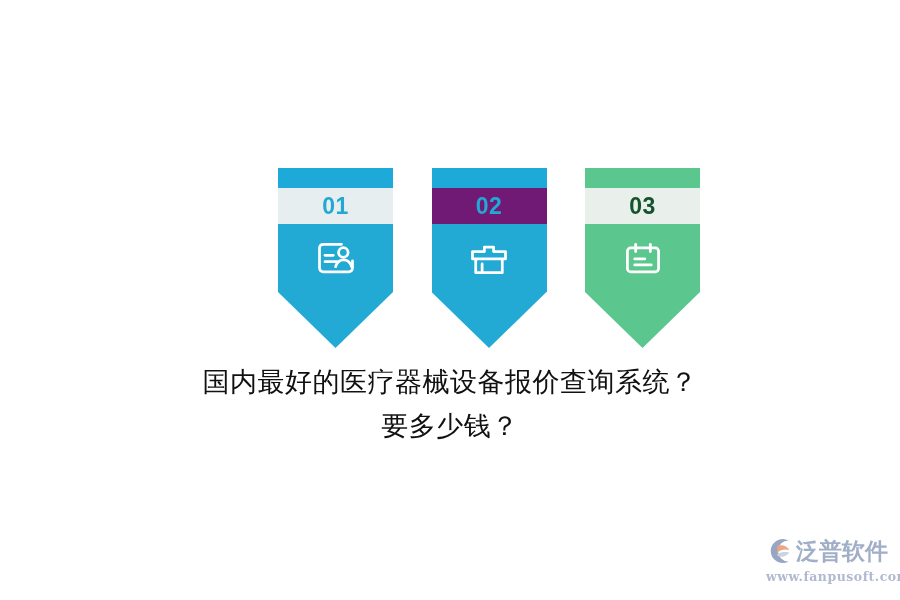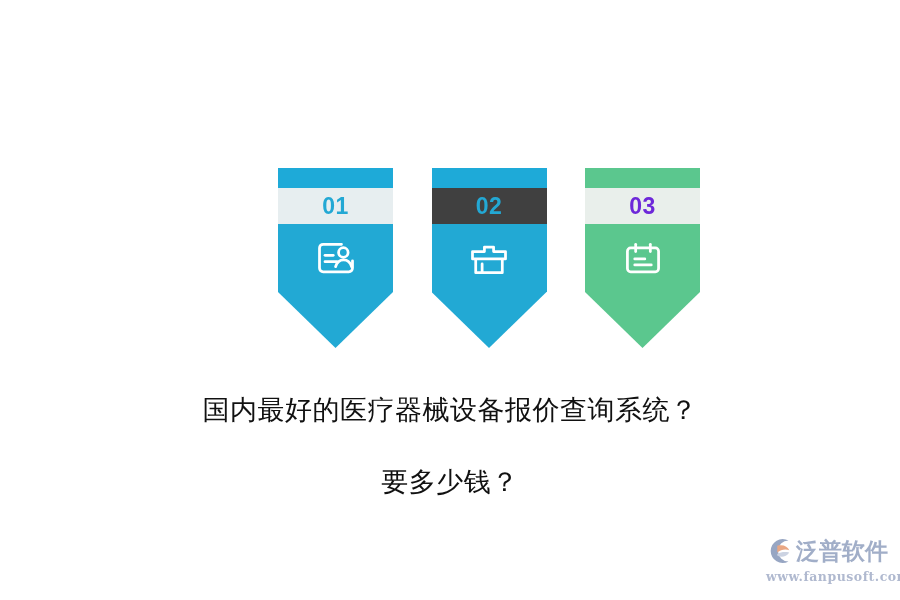--- a/index.html
+++ b/index.html
@@ -94,21 +94,21 @@
     top: 360px;
     width: 900px;
     text-align: center;
     color: #111111;
     font-family: "DejaVu Serif", "Liberation Serif", serif;
     font-size: 27px;
     line-height: 44px;
     font-weight: 400;
     letter-spacing: 0.5px;
   }
-  .headline-line { display: block; white-space: nowrap; margin-top: 28px; }
+  .headline-line { display: block; white-space: nowrap; }
 
   
   .watermark {
     position: absolute;
     left: 766px;
     top: 534px;
     width: 128px;
     height: 56px;
     opacity: 0.92;
   }
@@ -164,38 +164,38 @@
             <circle cx="32" cy="18" r="5.2" stroke="#ffffff" stroke-width="3"></circle>
             <path d="M23.5 33.5 c1.6 -5 5 -7.4 8.8 -7.4 c3.8 0 7.2 2.4 8.8 7.4" stroke="#ffffff" stroke-width="3" stroke-linecap="round" stroke-linejoin="round"></path>
           </svg>
         </span>
       </div>
       <div class="banner-point" style="background:#22a9d4;"></div>
     </div>
 
     <div class="banner">
       <div class="banner-top" style="background:#1eaad8;"></div>
-      <div class="banner-number-band" style="background:#404040;color:#23a8d4;">
+      <div class="banner-number-band" style="background:#701a75;color:#23a8d4;">
         <span>02</span>
       </div>
       <div class="banner-body" style="background:#22a9d4;">
         <span class="banner-icon">
           <svg viewBox="0 0 48 48" fill="none" xmlns="http://www.w3.org/2000/svg">
             <path d="M19 12 H29 V17 H42 V25 H6 V17 H19 Z" stroke="#ffffff" stroke-width="3" stroke-linejoin="round"></path>
             <path d="M9.5 25 V40 H38.5 V25" stroke="#ffffff" stroke-width="3" stroke-linejoin="round"></path>
             <path d="M16.5 40 V30.5" stroke="#ffffff" stroke-width="3" stroke-linecap="round"></path>
           </svg>
         </span>
       </div>
       <div class="banner-point" style="background:#22a9d4;"></div>
     </div>
 
     <div class="banner">
       <div class="banner-top" style="background:#5bc78e;"></div>
-      <div class="banner-number-band" style="background:#e9efeb;color:#6d28d9;">
+      <div class="banner-number-band" style="background:#e9efeb;color:#14532d;">
         <span>03</span>
       </div>
       <div class="banner-body" style="background:#5bc78e;">
         <span class="banner-icon">
           <svg viewBox="0 0 48 48" fill="none" xmlns="http://www.w3.org/2000/svg">
             <rect x="7" y="13" width="34" height="26" rx="3.5" stroke="#ffffff" stroke-width="3"></rect>
             <path d="M16 9 V17" stroke="#ffffff" stroke-width="3" stroke-linecap="round"></path>
             <path d="M32 9 V17" stroke="#ffffff" stroke-width="3" stroke-linecap="round"></path>
             <path d="M15 25 H26" stroke="#ffffff" stroke-width="3" stroke-linecap="round"></path>
             <path d="M15 31.5 H33" stroke="#ffffff" stroke-width="3" stroke-linecap="round"></path>

